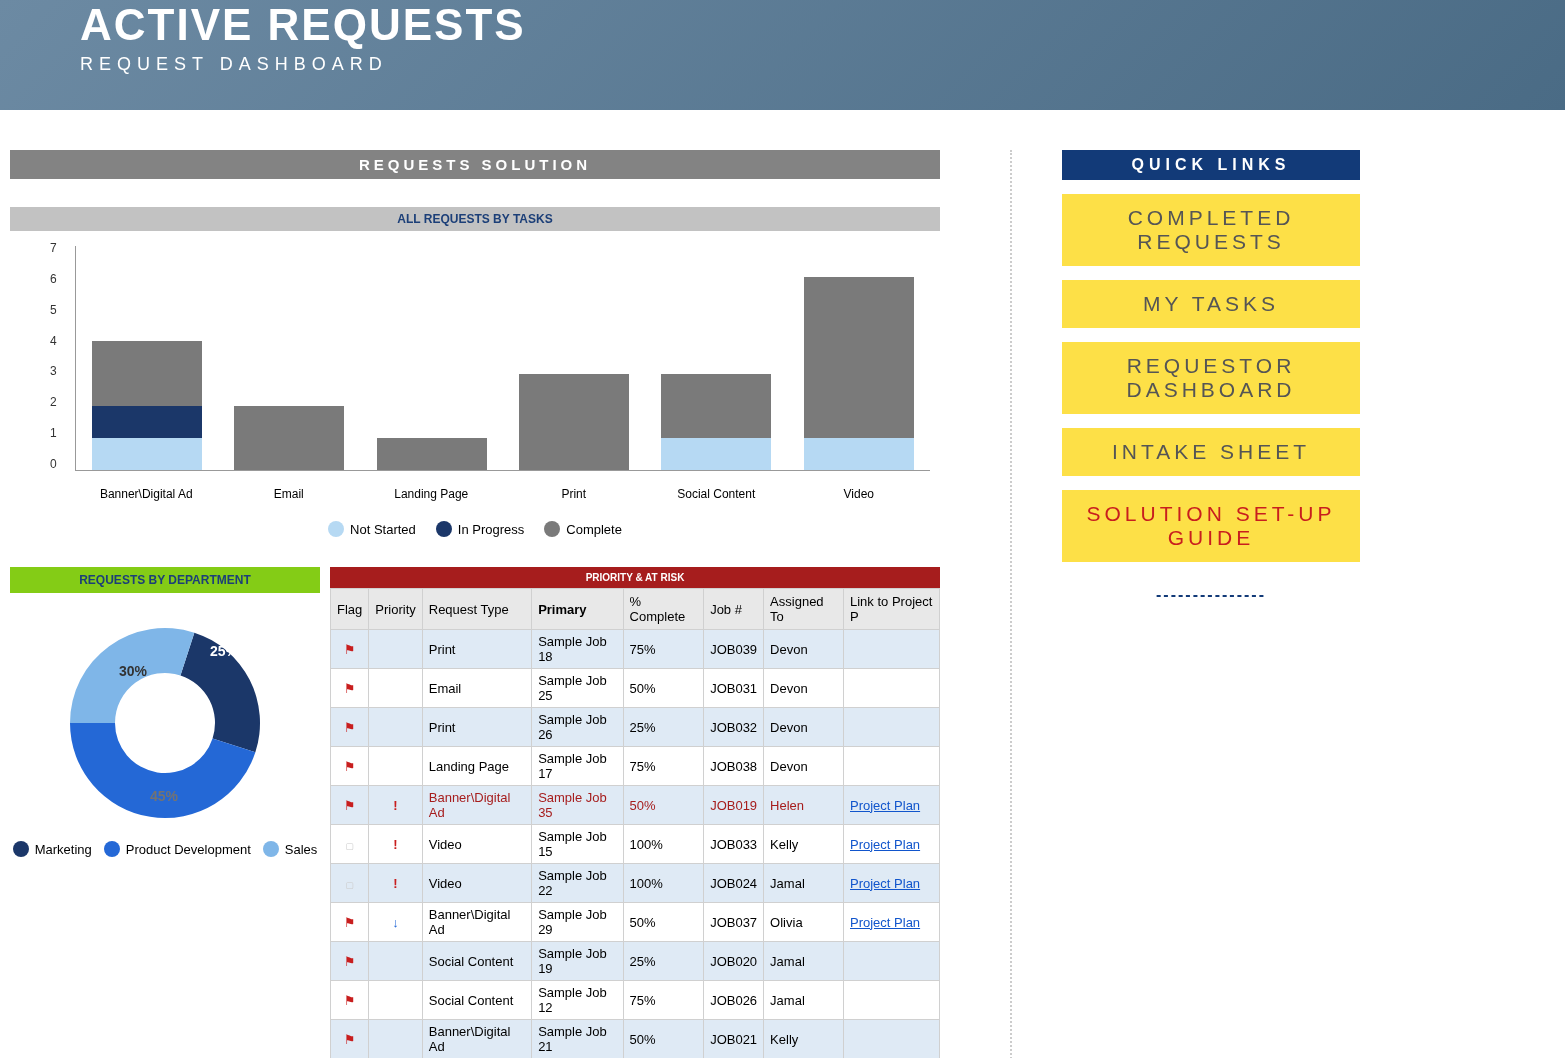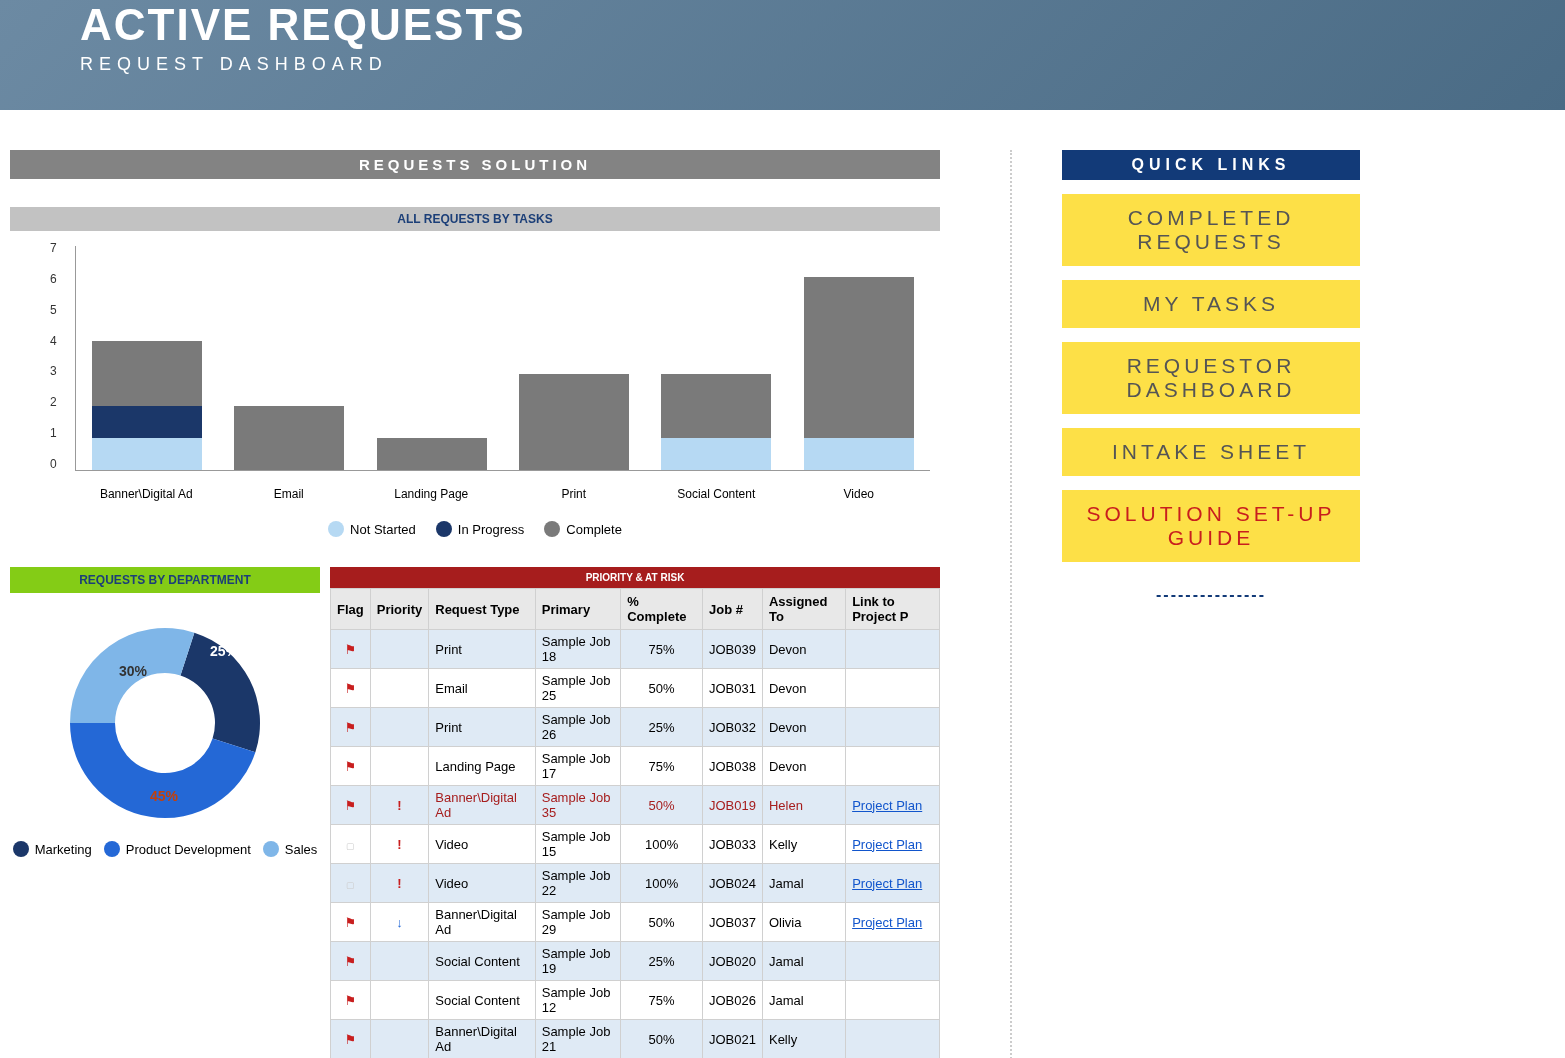--- a/index.html
+++ b/index.html
@@ -30,25 +30,25 @@
   .lower { display: flex; margin-top: 30px; gap: 10px; }
   .dept-col { flex: 0 0 310px; }
   .dept-header { background: #84cc16; color: #1c3f78; text-align: center; padding: 6px; font-size: 12px; font-weight: 600; }
   .donut-wrap { position: relative; width: 260px; height: 220px; margin: 20px auto 0; }
   .donut-label { position: absolute; font-size: 14px; font-weight: 600; }
   .dept-legend { display: flex; flex-wrap: wrap; justify-content: center; gap: 8px 12px; margin-top: 8px; font-size: 13px; }
   
   .table-col { flex: 1; }
   .tbl-header { background: #a61d1d; color: #fff; text-align: center; padding: 5px; font-size: 10px; font-weight: 600; }
   table { width: 100%; border-collapse: collapse; font-size: 13px; }
-  th { background: #e8e8e8; text-align: left; padding: 5px 6px; font-weight: 700; border: 1px solid #d0d0d0; }
+  th { background: #e8e8e8; text-align: left; padding: 5px 6px; font-weight: 400; border: 1px solid #d0d0d0; }
   td { padding: 4px 6px; border: 1px solid #d0d0d0; }
   tr.eb td { background: #dfeaf5; }
   tr.risky td { color: #a61d1d; }
-  .pct { text-align: center; }
+  .pct { text-align: left; }
   .flag-cell { text-align: center; }
   .flag-on { color: #c81e1e; }
   .flag-off { color: #ccc; font-size: 9px; }
   .prio-cell { text-align: center; font-weight: bold; }
   .prio-h { color: #c81e1e; }
   .prio-l { color: #2468d6; }
   .plink { color: #1155cc; text-decoration: underline; }
   
   .ql-header { background: #123a78; color: #fff; text-align: center; padding: 6px; font-size: 16px; letter-spacing: 5px; font-weight: 700; }
   .ql-btn { background: #fde047; color: #555; text-align: center; padding: 12px 0; margin-top: 14px; font-size: 21px; letter-spacing: 4px; cursor: pointer; }
@@ -130,21 +130,21 @@
     <div class="lower">
       <div class="dept-col">
         <div class="dept-header">REQUESTS BY DEPARTMENT</div>
         <div class="donut-wrap">
           <svg width="260" height="220" viewBox="0 0 260 220" id="donut">
               <path d="M159.35661446562,19.649630951960418 A95,95 0 0 1 220.35036904803957,139.35661446562 L177.55282581475768,125.45084971874736 A50,50 0 0 0 145.45084971874738,62.447174185242325 Z" fill="#1b3769"></path>
               <path d="M220.35036904803957,139.35661446562 A95,95 0 0 1 35,110.00000000000001 L80,110 A50,50 0 0 0 177.55282581475768,125.45084971874736 Z" fill="#2468d6"></path>
               <path d="M35,110.00000000000001 A95,95 0 0 1 159.35661446562,19.649630951960404 L145.45084971874735,62.44717418524232 A50,50 0 0 0 80,110 Z" fill="#7fb6e8"></path>
             </svg>
           <div class="donut-label" style="top:30px; left:175px; color:#fff;">25%</div>
-          <div class="donut-label" style="top:175px; left:115px; color:#c2410c;">45%</div>
+          <div class="donut-label" style="top:175px; left:115px; color:#737373;">45%</div>
           <div class="donut-label" style="top:50px; left:60px; color:#333;margin-left:24px;">30%</div>
         </div>
         <div class="dept-legend" id="dept-legend">
             <div class="leg-item">
               <span class="leg-dot" style="background: rgb(27, 55, 105);"></span>
               <span>Marketing</span>
             </div>
             <div class="leg-item">
               <span class="leg-dot" style="background: rgb(36, 104, 214);"></span>
               <span>Product Development</span>

